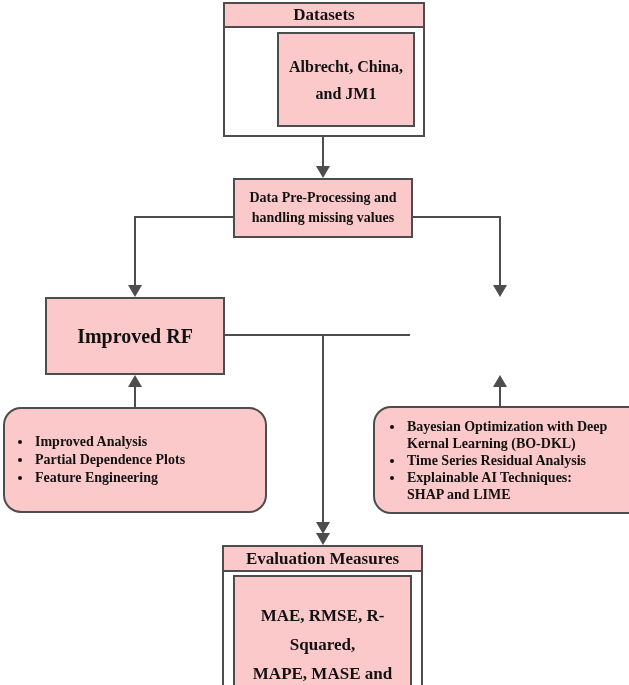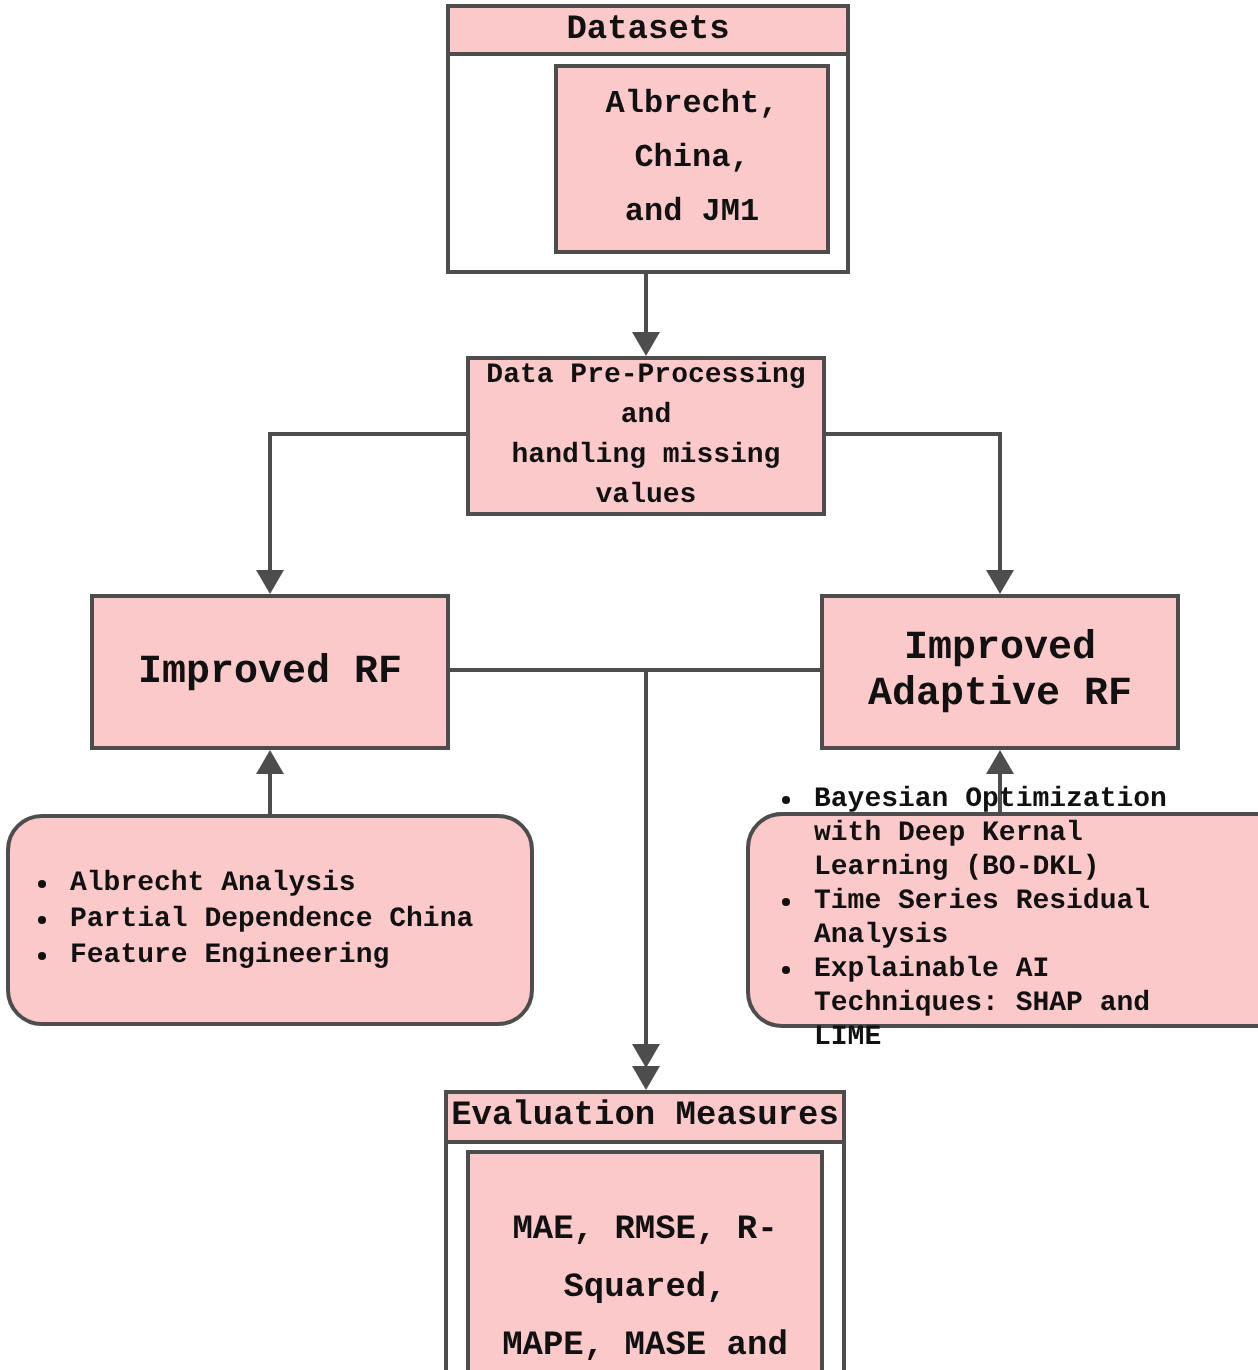--- a/index.html
+++ b/index.html
@@ -6,21 +6,21 @@
     --fill:#fcc9cb;
     --stroke:#4d4d4d;
     --ink:#111111;
     --canvas:#ffffff;
   }
   html,body{margin:0;padding:0;background:var(--canvas);}
   #stage{
     position:relative;
     width:629px;height:685px;
     background:var(--canvas);
-    font-family:Liberation Mono, monospace;
+    font-family:Liberation Serif, serif;
     font-weight:700;
     color:var(--ink);
     overflow:hidden;
   }
   .box{
     position:absolute;
     box-sizing:border-box;
     border:2px solid var(--stroke);
     background:var(--fill);
   }
@@ -80,52 +80,51 @@
     <div class="band" style="height:24px;">Datasets</div>
     <div class="inner" style="left:8px;right:8px;top:28px;bottom:8px;margin-left:44px;">
       <div class="l16">Albrecht, China,</div>
       <div class="l16">and JM1</div>
     </div>
   </div>
 
   <div class="vline" style="left:322px;top:137px;height:30px;"></div>
   <div class="ah-down" style="left:316px;top:166px;"></div>
 
-  <div class="box center-text" style="left:233px;top:178px;width:180px;height:80px;">
+  <div class="box center-text" style="left:233px;top:178px;width:180px;height:60px;">
     <div class="l14">Data Pre-Processing and</div>
     <div class="l14">handling missing values</div>
   </div>
 
   <div class="hline" style="left:135px;top:216px;width:98px;"></div>
   <div class="vline" style="left:134px;top:216px;height:70px;"></div>
   <div class="ah-down" style="left:128px;top:285px;"></div>
 
   <div class="hline" style="left:413px;top:216px;width:87px;"></div>
   <div class="vline" style="left:499px;top:216px;height:70px;"></div>
   <div class="ah-down" style="left:493px;top:285px;"></div>
 
   <div class="box center-text l15" style="left:45px;top:297px;width:180px;height:78px;">Improved RF</div>
 
-  <div class="box center-text l15" style="left:410px;top:297px;width:180px;height:78px;">Improved Adaptive RF</div>
 
   <div class="hline" style="left:225px;top:334px;width:185px;"></div>
   <div class="vline" style="left:322px;top:334px;height:190px;"></div>
   <div class="ah-down" style="left:316px;top:522px;"></div>
   <div class="ah-down" style="left:316px;top:533px;"></div>
 
   <div class="vline" style="left:134px;top:386px;height:21px;"></div>
   <div class="ah-up" style="left:128px;top:375px;"></div>
 
   <div class="vline" style="left:499px;top:386px;height:20px;"></div>
   <div class="ah-up" style="left:493px;top:375px;"></div>
 
   <div class="rounded" id="left-panel" style="left:3px;top:407px;width:264px;height:106px;">
     <ul>
-      <li>Albrecht Analysis</li>
-      <li>Partial Dependence China</li>
+      <li>Improved Analysis</li>
+      <li>Partial Dependence Plots</li>
       <li>Feature Engineering</li>
     </ul>
   </div>
 
   <div class="rounded" id="right-panel" style="left:373px;top:406px;width:291px;height:108px;">
     <ul>
       <li>Bayesian Optimization with Deep Kernal Learning (BO-DKL)</li>
       <li>Time Series Residual Analysis</li>
       <li>Explainable AI Techniques: SHAP and LIME</li>
     </ul>

